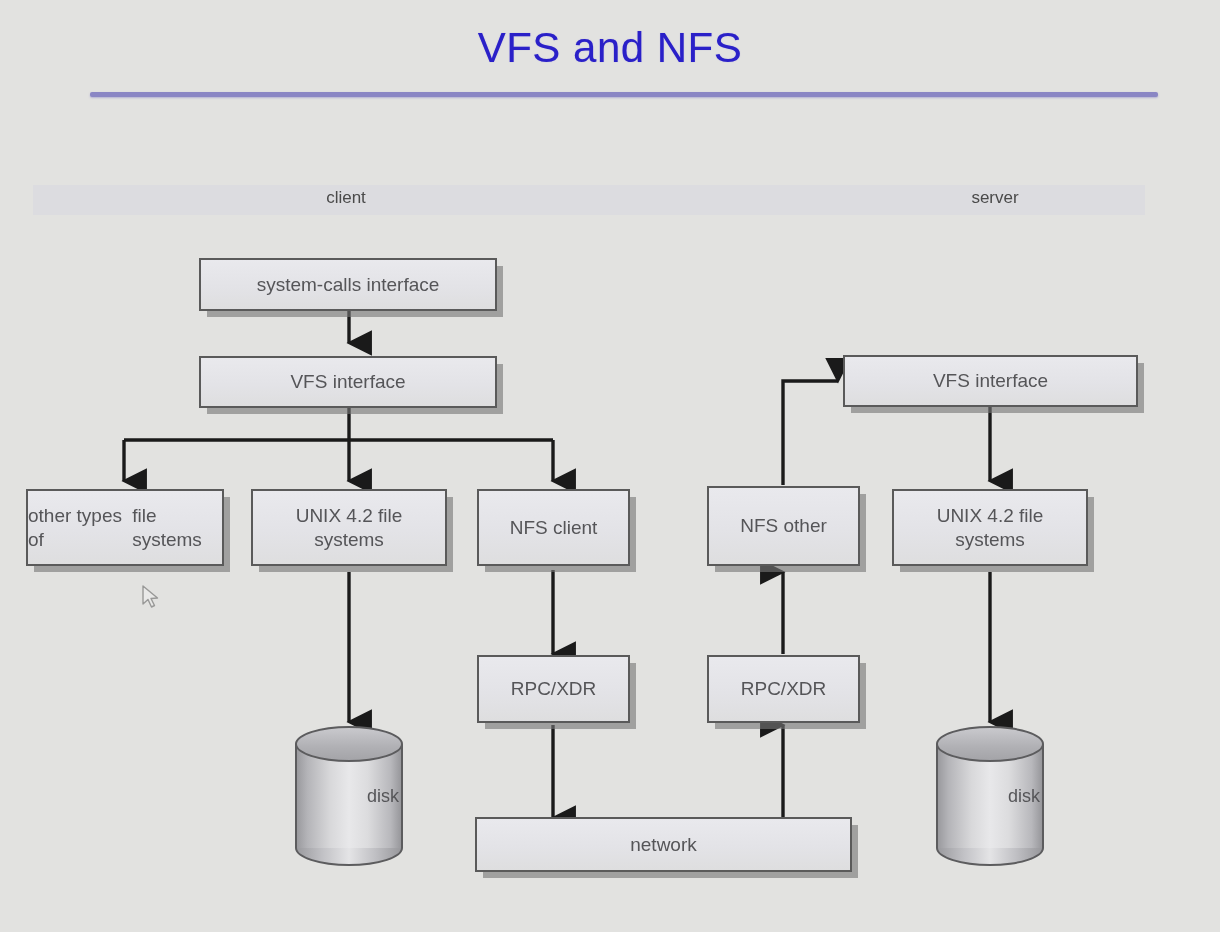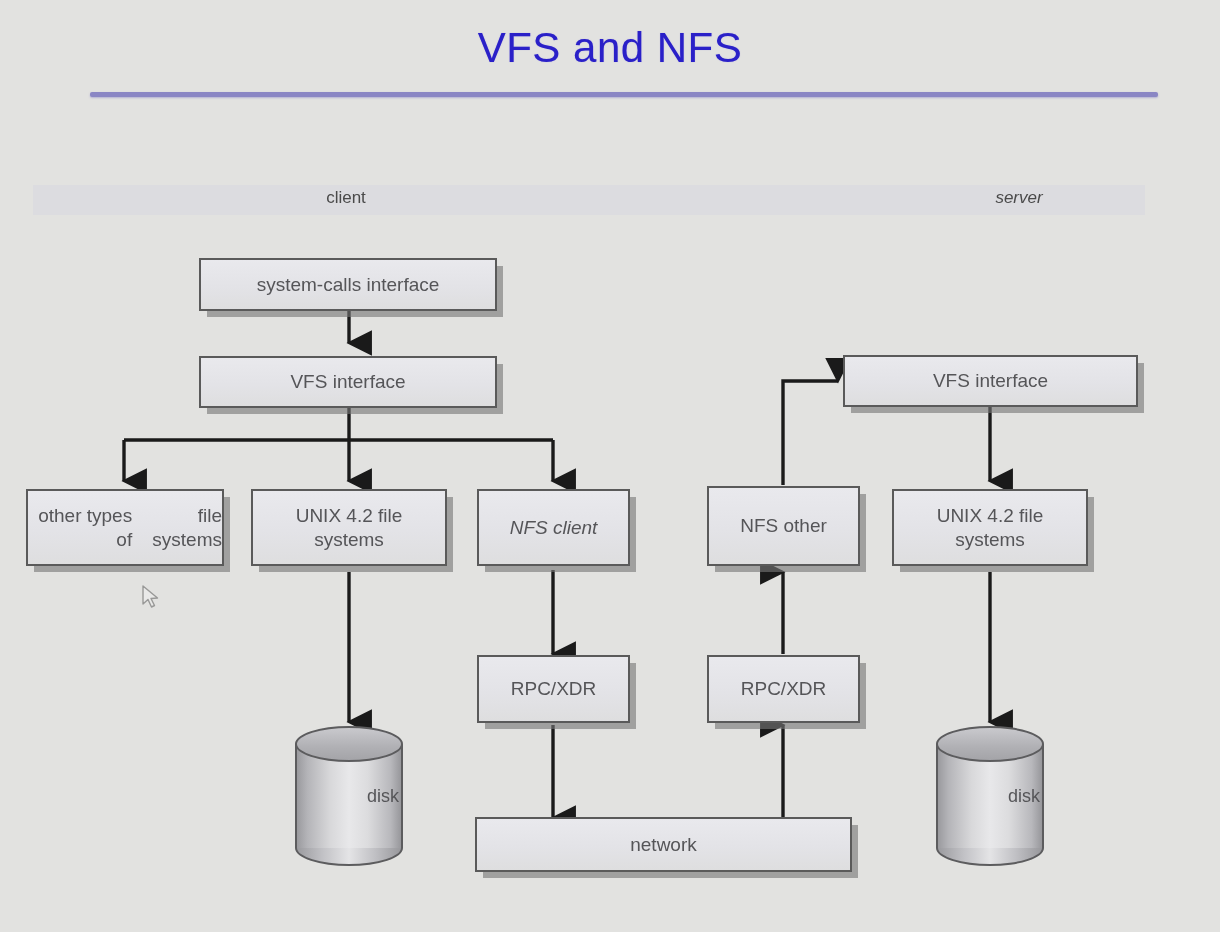--- a/index.html
+++ b/index.html
@@ -50,33 +50,33 @@
     background: #dcdce0;
   }
   .zone-label {
     position: absolute;
     top: 188px;
     font-size: 17px;
     color: #4a4a4a;
     text-align: center;
   }
   #zone-label-client { left: 256px; width: 180px; }
-  #zone-label-server { left: 929px; width: 180px; font-style: italic; }
+  #zone-label-server { left: 905px; width: 180px; }
 
   
   .node {
     position: absolute;
     box-sizing: border-box;
     background: linear-gradient(180deg, #e9e9ed 0%, #e3e3e7 55%, #dededf 100%);
     border: 2px solid #5a5a5a;
     box-shadow: 7px 7px 0 -1px rgba(120,120,120,0.62);
     display: flex;
     align-items: center;
     justify-content: center;
-    text-align: right;
+    text-align: left;
     color: #555558;
     font-size: 19px;
     line-height: 1.25;
     z-index: 3;
   }
   .node span { display: block; pointer-events: none; }
 
   
   .disk {
     position: absolute;
@@ -215,21 +215,21 @@
   <div class="node" style="left:26px; top:489px; width:198px; height:77px; flex-direction:row;">
     <span>other types of</span>
     <span>file systems</span>
   </div>
 
   <div class="node" style="left:251px; top:489px; width:196px; height:77px; flex-direction:column;">
     <span>UNIX 4.2 file</span>
     <span>systems</span>
   </div>
 
-  <div class="node" style="left:477px; top:489px; width:153px; height:77px;font-style:italic;">
+  <div class="node" style="left:477px; top:489px; width:153px; height:77px;">
     <span>NFS client</span>
   </div>
 
   <div class="node" style="left:477px; top:655px; width:153px; height:68px;">
     <span>RPC/XDR</span>
   </div>
 
   <div class="disk" style="left:295px; top:726px; width:108px; height:140px;">
     <div class="body"></div>
     <div class="bottom"></div>

